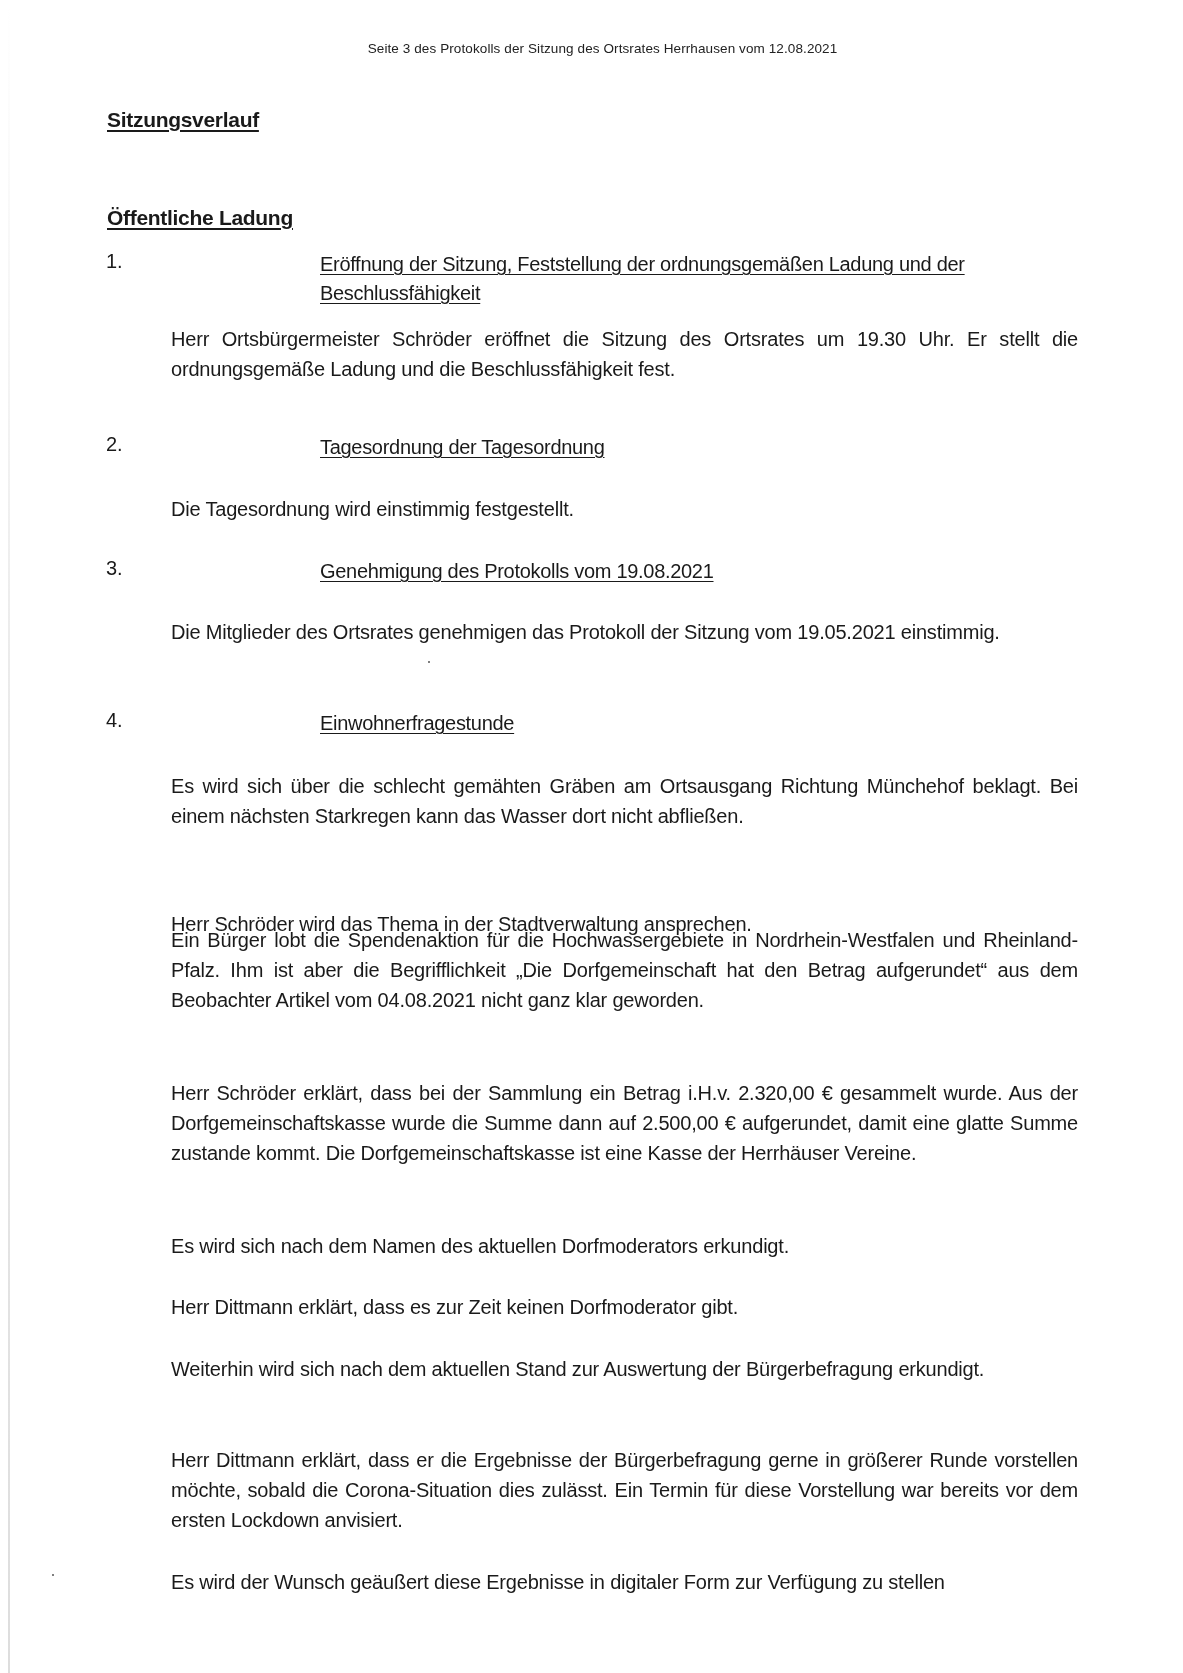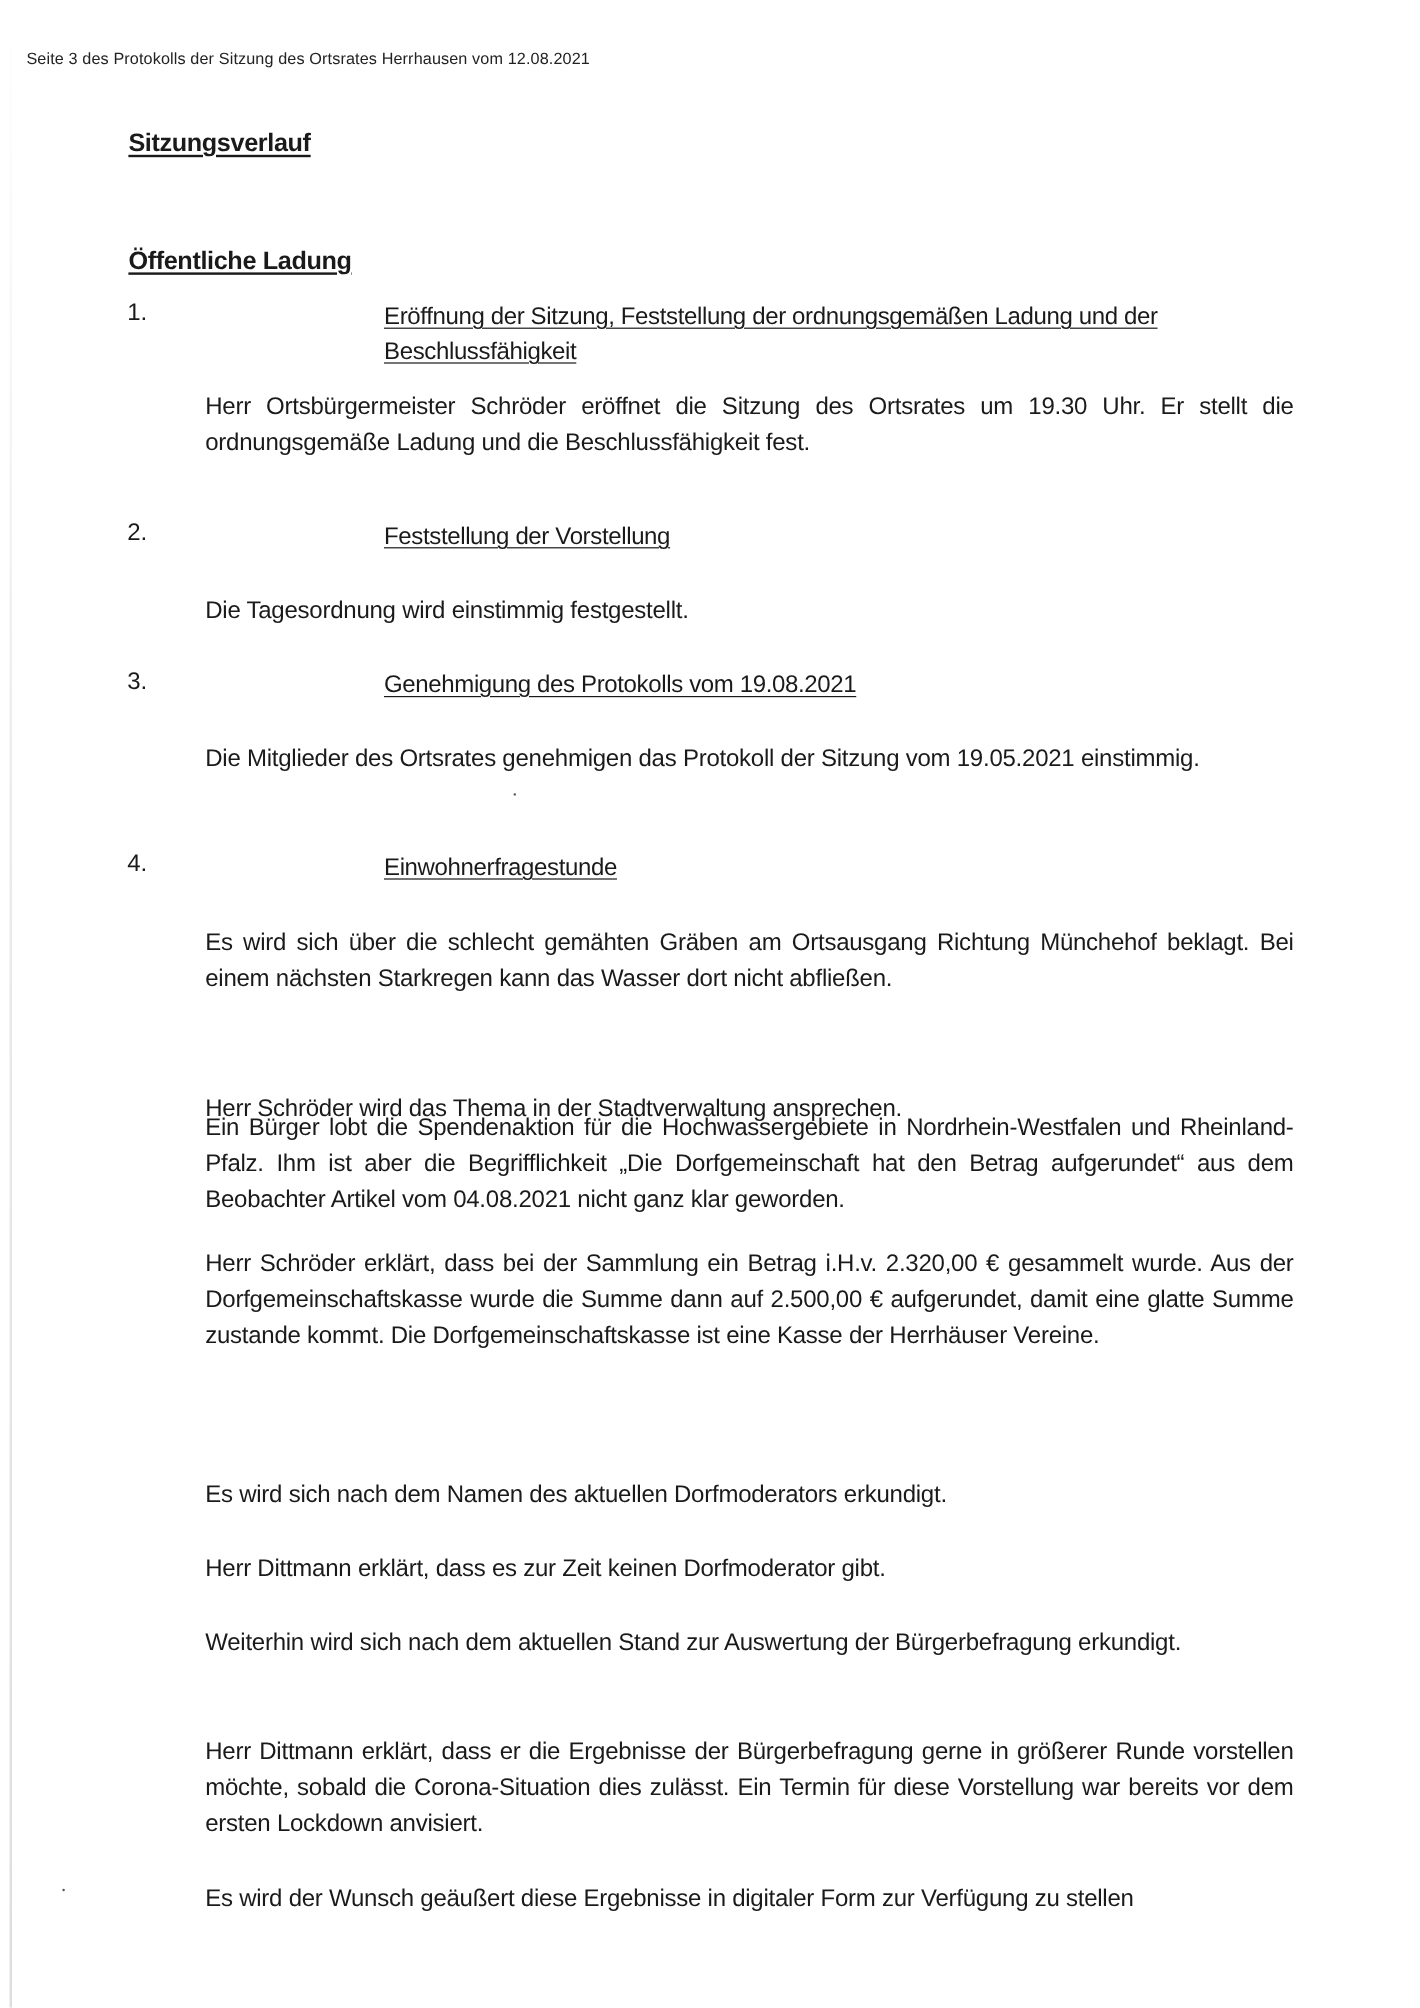--- a/index.html
+++ b/index.html
@@ -21,20 +21,21 @@
       top: 0;
       width: 2px;
       height: 1673px;
       background: linear-gradient(to bottom, rgba(0,0,0,0) 0%, rgba(120,120,120,0.15) 40%, rgba(120,120,120,0.25) 100%);
     }
     .page-header {
       position: absolute;
       top: 41px;
       left: 0;
       width: 1183px;
+      text-align: center;
       font-size: 13.5px;
       letter-spacing: 0.1px;
       color: #222;
       padding-left: 22px;
       box-sizing: border-box;
     }
     .h-underline {
       position: absolute;
       font-size: 21px;
       font-weight: bold;
@@ -86,34 +87,34 @@
 
 <div class="h-underline" style="left:107px; top:108px;">Sitzungsverlauf</div>
 
 <div class="h-underline" style="left:107px; top:206px;">Öffentliche Ladung</div>
 
 <div class="item-num" style="top:250px;">1.</div>
 <div class="item-title" style="top:250px; width:720px;">Eröffnung der Sitzung, Feststellung der ordnungsgemäßen Ladung und der Beschlussfähigkeit</div>
 <div class="para" style="top:324px;">Herr Ortsbürgermeister Schröder eröffnet die Sitzung des Ortsrates um 19.30 Uhr. Er stellt die ordnungsgemäße Ladung und die Beschlussfähigkeit fest.</div>
 
 <div class="item-num" style="top:433px;">2.</div>
-<div class="item-title" style="top:433px;">Feststellung der Vorstellung</div>
+<div class="item-title" style="top:433px;">Tagesordnung der Tagesordnung</div>
 <div class="para" style="top:494px;">Die Tagesordnung wird einstimmig festgestellt.</div>
 
 <div class="item-num" style="top:557px;">3.</div>
 <div class="item-title" style="top:557px;">Genehmigung des Protokolls vom 19.08.2021</div>
 <div class="para" style="top:617px;">Die Mitglieder des Ortsrates genehmigen das Protokoll der Sitzung vom 19.05.2021 ein­stimmig.</div>
 <div class="stray-dot" style="left:428px; top:661px;"></div>
 
 <div class="item-num" style="top:709px;">4.</div>
 <div class="item-title" style="top:709px;">Einwohnerfragestunde</div>
 
 <div class="para" style="top:771px;">Es wird sich über die schlecht gemähten Gräben am Ortsausgang Richtung Münchehof beklagt. Bei einem nächsten Starkregen kann das Wasser dort nicht abfließen.</div>
 <div class="para" style="top:909px;">Herr Schröder wird das Thema in der Stadtverwaltung ansprechen.</div>
 <div class="para" style="top:925px;">Ein Bürger lobt die Spendenaktion für die Hochwassergebiete in Nordrhein-Westfalen und Rheinland-Pfalz. Ihm ist aber die Begrifflichkeit „Die Dorfgemeinschaft hat den Be­trag aufgerundet“ aus dem Beobachter Artikel vom 04.08.2021 nicht ganz klar gewor­den.</div>
-<div class="para" style="top:1038px;">Herr Schröder erklärt, dass bei der Sammlung ein Betrag i.H.v. 2.320,00 € gesammelt wurde. Aus der Dorfgemeinschaftskasse wurde die Summe dann auf 2.500,00 € aufge­rundet, damit eine glatte Summe zustande kommt. Die Dorfgemeinschaftskasse ist eine Kasse der Herrhäuser Vereine.</div>
+<div class="para" style="top:1078px;">Herr Schröder erklärt, dass bei der Sammlung ein Betrag i.H.v. 2.320,00 € gesammelt wurde. Aus der Dorfgemeinschaftskasse wurde die Summe dann auf 2.500,00 € aufge­rundet, damit eine glatte Summe zustande kommt. Die Dorfgemeinschaftskasse ist eine Kasse der Herrhäuser Vereine.</div>
 <div class="para" style="top:1231px;">Es wird sich nach dem Namen des aktuellen Dorfmoderators erkundigt.</div>
 <div class="para" style="top:1292px;">Herr Dittmann erklärt, dass es zur Zeit keinen Dorfmoderator gibt.</div>
 <div class="para" style="top:1354px;">Weiterhin wird sich nach dem aktuellen Stand zur Auswertung der Bürgerbefragung erkundigt.</div>
 <div class="para" style="top:1445px;">Herr Dittmann erklärt, dass er die Ergebnisse der Bürgerbefragung gerne in größerer Runde vorstellen möchte, sobald die Corona-Situation dies zulässt. Ein Termin für diese Vorstellung war bereits vor dem ersten Lockdown anvisiert.</div>
 <div class="para" style="top:1567px;">Es wird der Wunsch geäußert diese Ergebnisse in digitaler Form zur Verfügung zu stellen</div>
 
 <div class="stray-dot" style="left:52px; top:1574px;"></div>
 
 </body></html>

